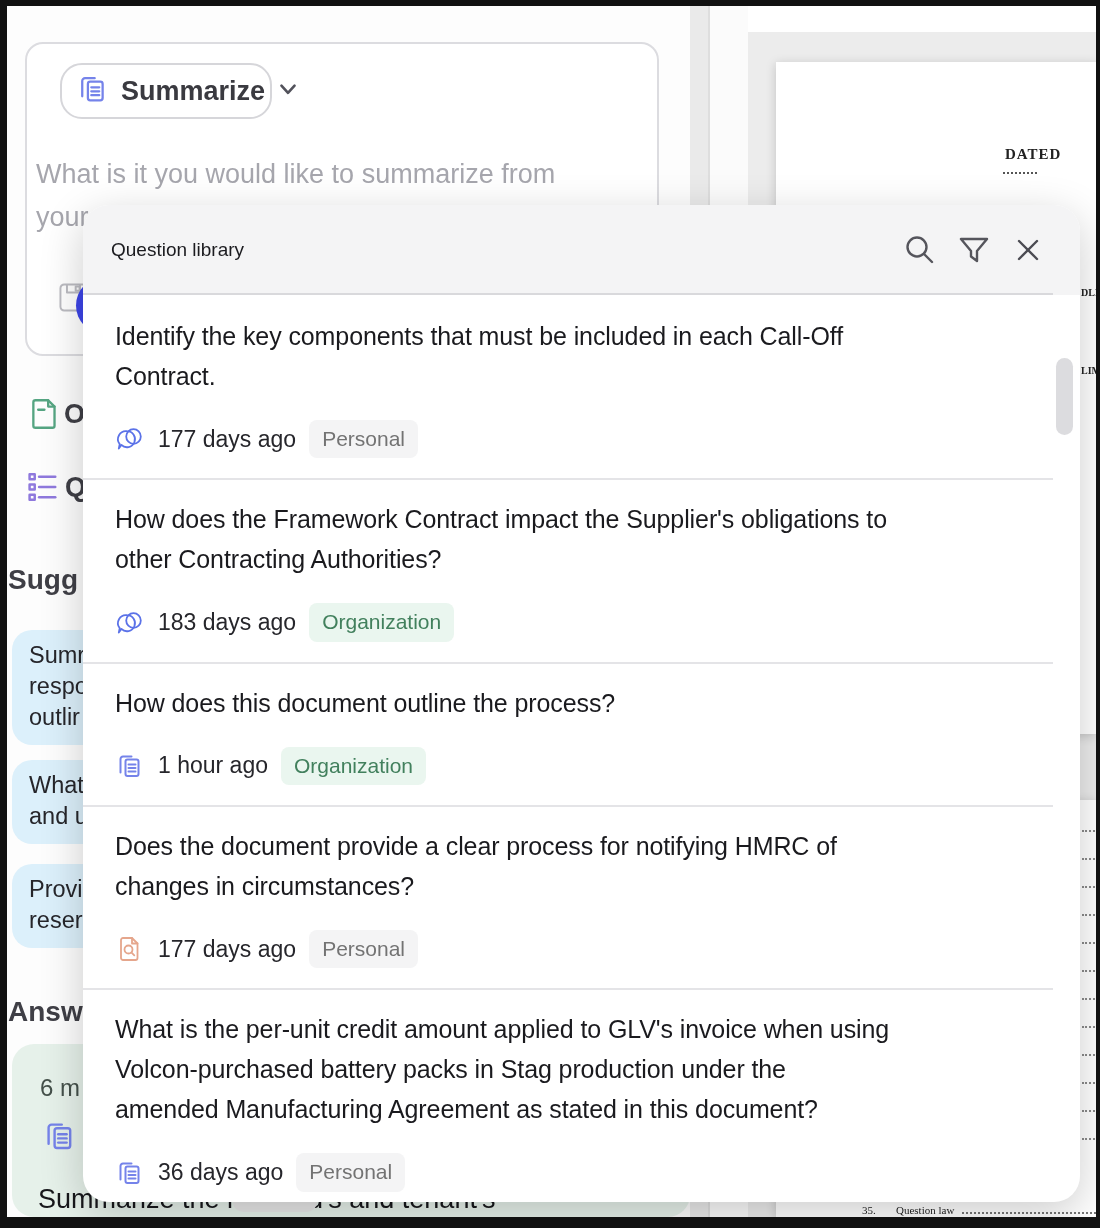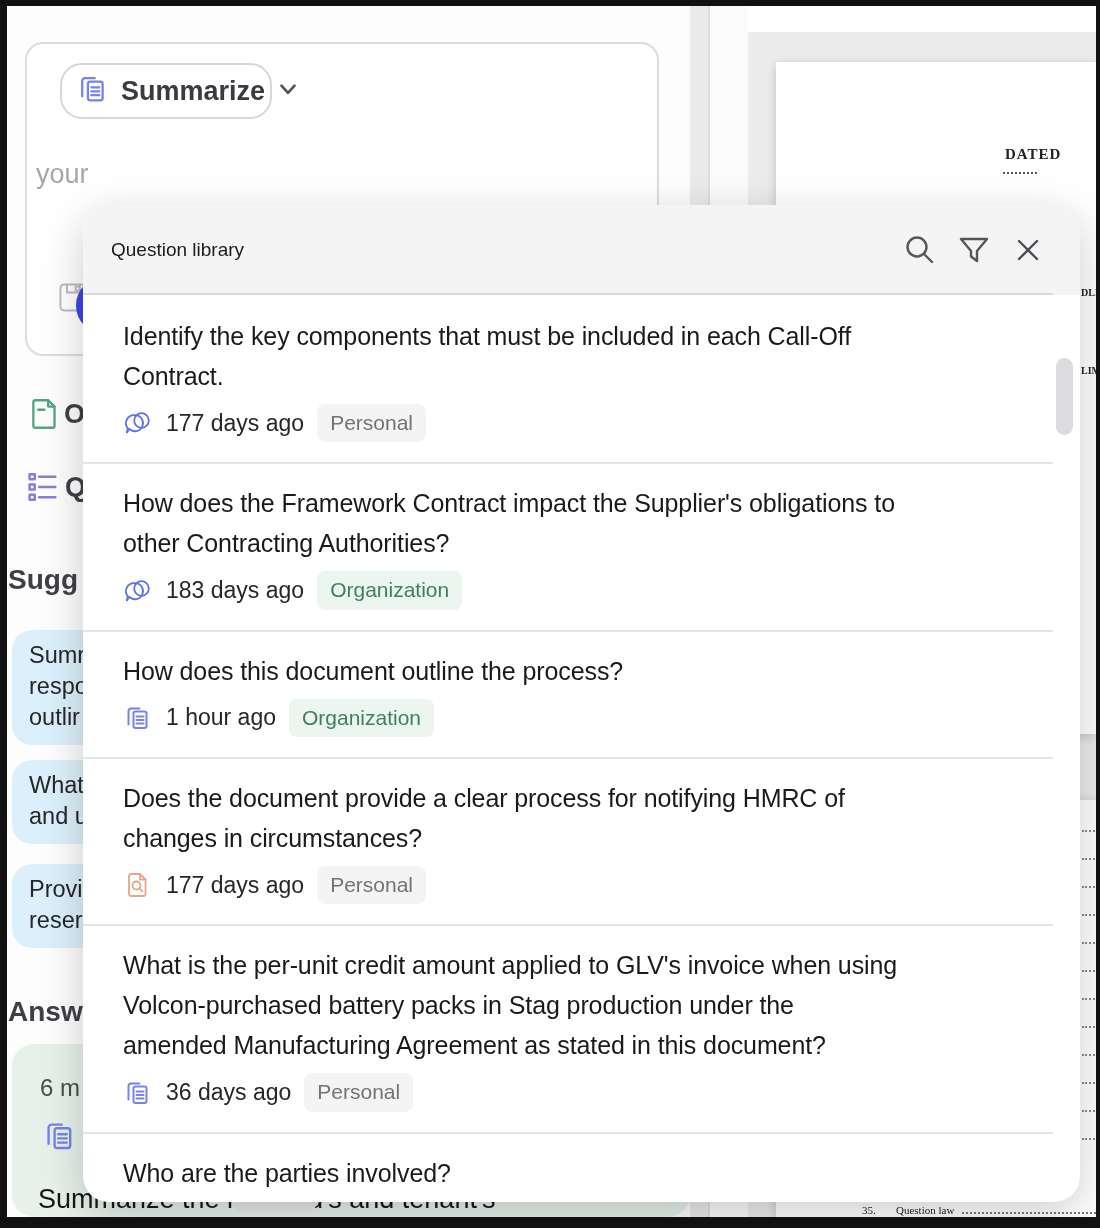--- a/index.html
+++ b/index.html
@@ -57,24 +57,24 @@
   .toc-line .num{width:34px;}
   .toc-line .dots{flex:1;border-bottom:2px dotted #777;margin:0 0 2px 8px;}
   
   .modal{left:83px;top:205px;width:997px;height:997px;background:#fff;border-radius:26px;overflow:hidden;
          box-shadow:0 12px 44px rgba(0,0,0,.20);z-index:10;display:flex;flex-direction:column;}
   .modal-header{height:90px;flex:none;background:#f4f4f5;display:flex;align-items:center;padding:0 30px 0 28px;position:relative;}
   .modal-header::after{content:"";position:absolute;left:0;right:27px;bottom:0;border-bottom:2px solid #d9d9dc;}
   .modal-title{flex:1;font-size:19px;font-weight:500;color:#1b1b1f;}
   .hicon{width:44px;height:44px;display:flex;align-items:center;justify-content:center;margin-left:10px;cursor:pointer;background:none;border:none;padding:0;}
   .modal-body{flex:1;position:relative;overflow:hidden;}
-  .qrow{padding:21px 30px 20px 40px;position:relative;cursor:pointer;}
+  .qrow{padding:21px 30px 20px 32px;position:relative;cursor:pointer;}
   .qrow + .qrow::before{content:"";position:absolute;left:0;right:27px;top:0;border-top:2px solid #e4e4e7;}
   .qtext{font-size:25px;line-height:40px;color:#1a1a1e;white-space:pre-line;letter-spacing:-0.1px;}
-  .qmeta{margin-top:8px;display:flex;align-items:center;gap:13px;text-align:center;}
+  .qmeta{margin-top:24px;display:flex;align-items:center;gap:13px;text-align:center;}
   .qtime{font-size:23px;color:#26262b;}
   .qbadge{font-size:21px;padding:5px 13px;border-radius:8px;line-height:1.35;}
   .qbadge.personal{background:#f4f4f5;color:#737373;}
   .qbadge.organization{background:#eaf6ef;color:#42805d;}
   .micon{display:inline-flex;}
   .scroll-thumb{position:absolute;right:7px;top:63px;width:17px;height:77px;border-radius:9px;background:#dcdcdf;z-index:11;}
 </style>
 </head>
 <body>
 
@@ -96,20 +96,21 @@
     </span>
     <span class="lbl">Summarize</span>
     <span>
       <svg width="24" height="24" viewBox="0 0 22 22" fill="none" stroke="#52525b" stroke-width="2.4" stroke-linecap="round" stroke-linejoin="round">
         <polyline points="5,8 11,14.5 17,8"></polyline>
       </svg>
     </span>
   </div>
 
   <div class="abs placeholder">
+    <div>What is it you would like to summarize from</div>
     <div>your</div>
   </div>
 
   <div class="abs save-icon">
     <svg width="37" height="37" viewBox="0 0 34 34" fill="none" stroke="#bcbcc2" stroke-width="1.8" stroke-linejoin="round">
       <rect x="5" y="5" width="24" height="24" rx="3.5"></rect>
       <path d="M11 5 v7.5 h12 V5"></path>
       <rect x="19" y="6.8" width="3.6" height="4"></rect>
     </svg>
   </div>

